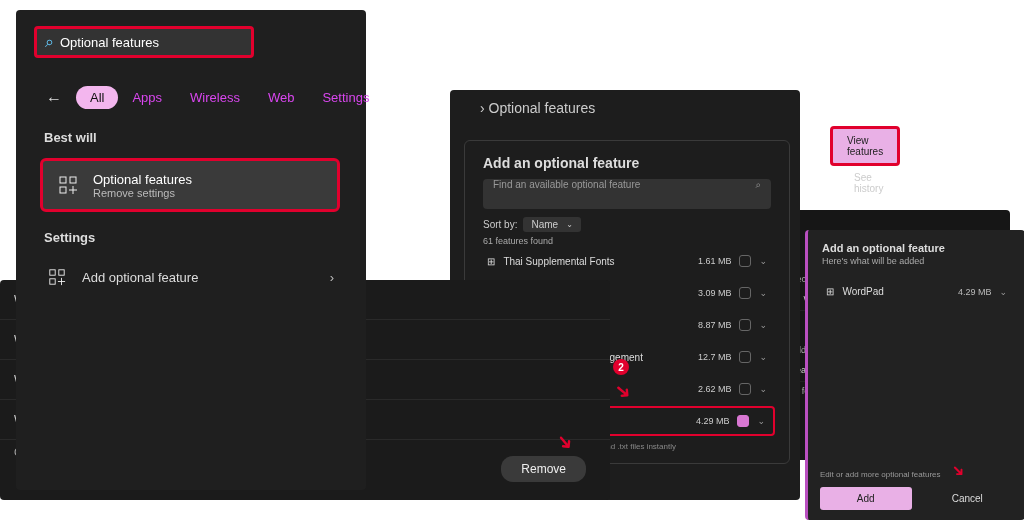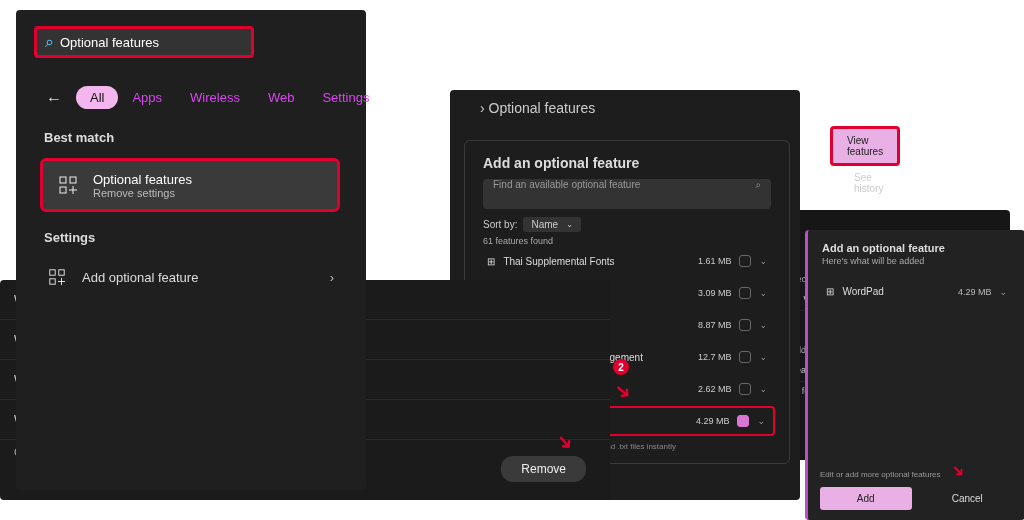--- a/index.html
+++ b/index.html
@@ -166,21 +166,21 @@
 
 <div class="panel" id="p1">
   <div class="searchbox">
     <span style="color:#6cf">⌕</span>
     <input value="Optional features" style="">
   </div>
   <div class="tabs">
     <span class="back">←</span>
     <span id="tabrow"><span class="pill act">All</span><span class="pill">Apps</span><span class="pill">Wireless</span><span class="pill">Web</span><span class="pill">Settings</span></span>
   </div>
-  <div class="bm">Best match</div>
+  <div class="bm">Best will</div>
   <div class="match">
     <div class="icon-box">
       <svg width="20" height="20" viewBox="0 0 20 20">
           <rect x="2" y="2" width="6" height="6" fill="none" stroke="#eee"></rect>
           <rect x="12" y="2" width="6" height="6" fill="none" stroke="#eee"></rect>
           <rect x="2" y="12" width="6" height="6" fill="none" stroke="#eee"></rect>
           <path d="M15 11v8M11 15h8" stroke="#eee"></path>
         </svg>
     </div>
     <div class="match-txt">

